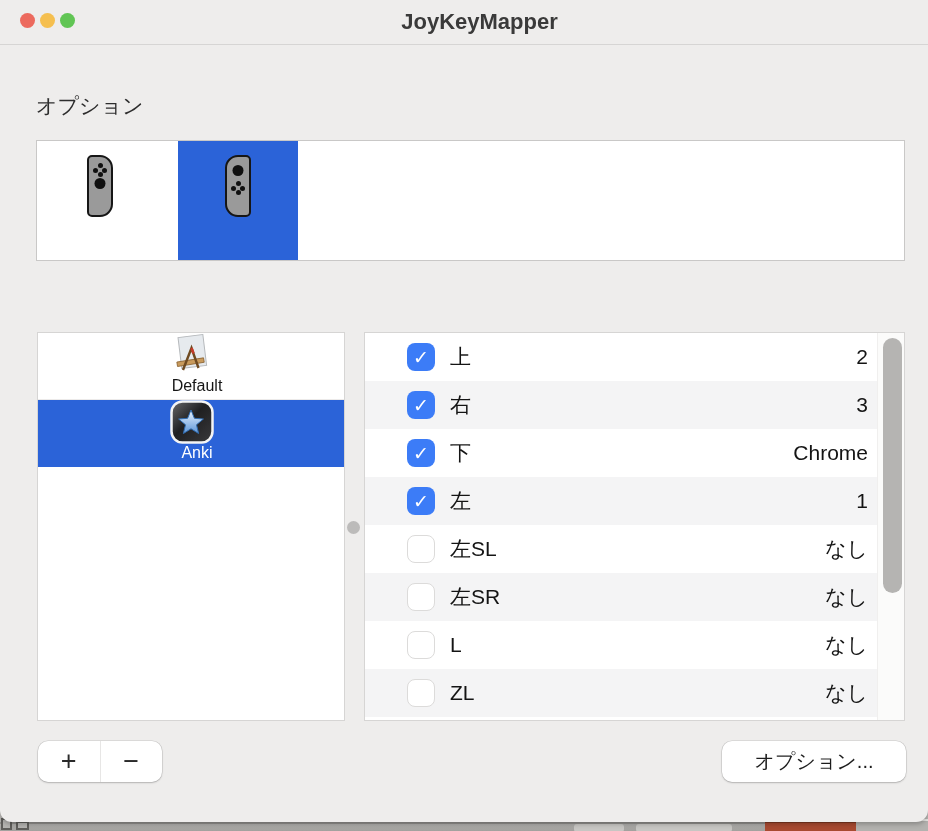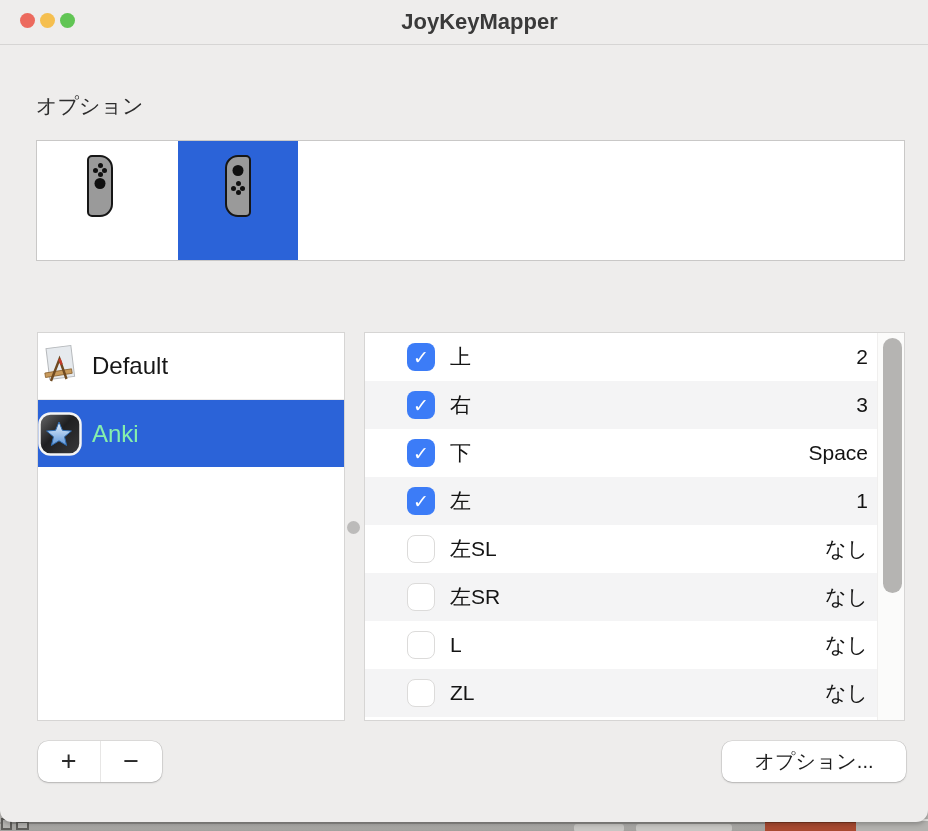--- a/index.html
+++ b/index.html
@@ -52,24 +52,24 @@
   .stick{position:absolute;left:50%;transform:translateX(-50%);width:11px;height:11px;
     border-radius:50%;background:#101010;}
   .dpad{position:absolute;left:50%;transform:translateX(-50%);width:14px;height:14px;}
   .dpad i{position:absolute;width:5px;height:5px;border-radius:50%;background:#101010;}
   .dpad i.n{left:4.5px;top:0;} .dpad i.s{left:4.5px;top:9px;}
   .dpad i.w{left:0;top:4.5px;} .dpad i.e{left:9px;top:4.5px;}
 
   
   .apps-panel{position:absolute;left:37px;top:332px;width:308px;height:389px;
     background:#fff;border:1px solid #d6d5d4;box-sizing:border-box;}
-  .app-row{height:67px;display:flex;align-items:center;padding-left:0;
-    font-size:24px;color:#161616;box-sizing:border-box;}
+  .app-row{height:67px;display:flex;align-items:center;padding-left:12px;
+    font-size:16px;color:#161616;box-sizing:border-box;flex-direction:column;}
   .app-row.sep{border-bottom:1px solid #eceae9;}
-  .app-row.selected{background:var(--selection_blue,#2b63d8);color:#86efac;}
+  .app-row.selected{background:var(--selection_blue,#2b63d8);color:#ffffff;}
   .app-icon{width:44px;height:44px;flex:0 0 44px;margin-right:10px;}
   .app-icon svg{width:44px;height:44px;display:block;}
 
   .split-handle{position:absolute;left:347px;top:521px;width:13px;height:13px;
     border-radius:50%;background:#bcbbba;}
 
   
   .map-panel{position:absolute;left:364px;top:332px;width:541px;height:389px;
     background:#fff;border:1px solid #d6d5d4;box-sizing:border-box;}
   .map-rows{position:absolute;left:0;top:0;width:512px;}
@@ -205,21 +205,21 @@
             <span class="mark">✓</span>
           </div>
           <span class="btn-label">右</span>
           <span class="key">3</span>
         </div>
         <div class="map-row even">
           <div class="checkbox checked">
             <span class="mark">✓</span>
           </div>
           <span class="btn-label">下</span>
-          <span class="key">Space</span>
+          <span class="key">Chrome</span>
         </div>
         <div class="map-row odd">
           <div class="checkbox checked">
             <span class="mark">✓</span>
           </div>
           <span class="btn-label">左</span>
           <span class="key">1</span>
         </div>
         <div class="map-row even">
           <div class="checkbox unchecked"></div>

